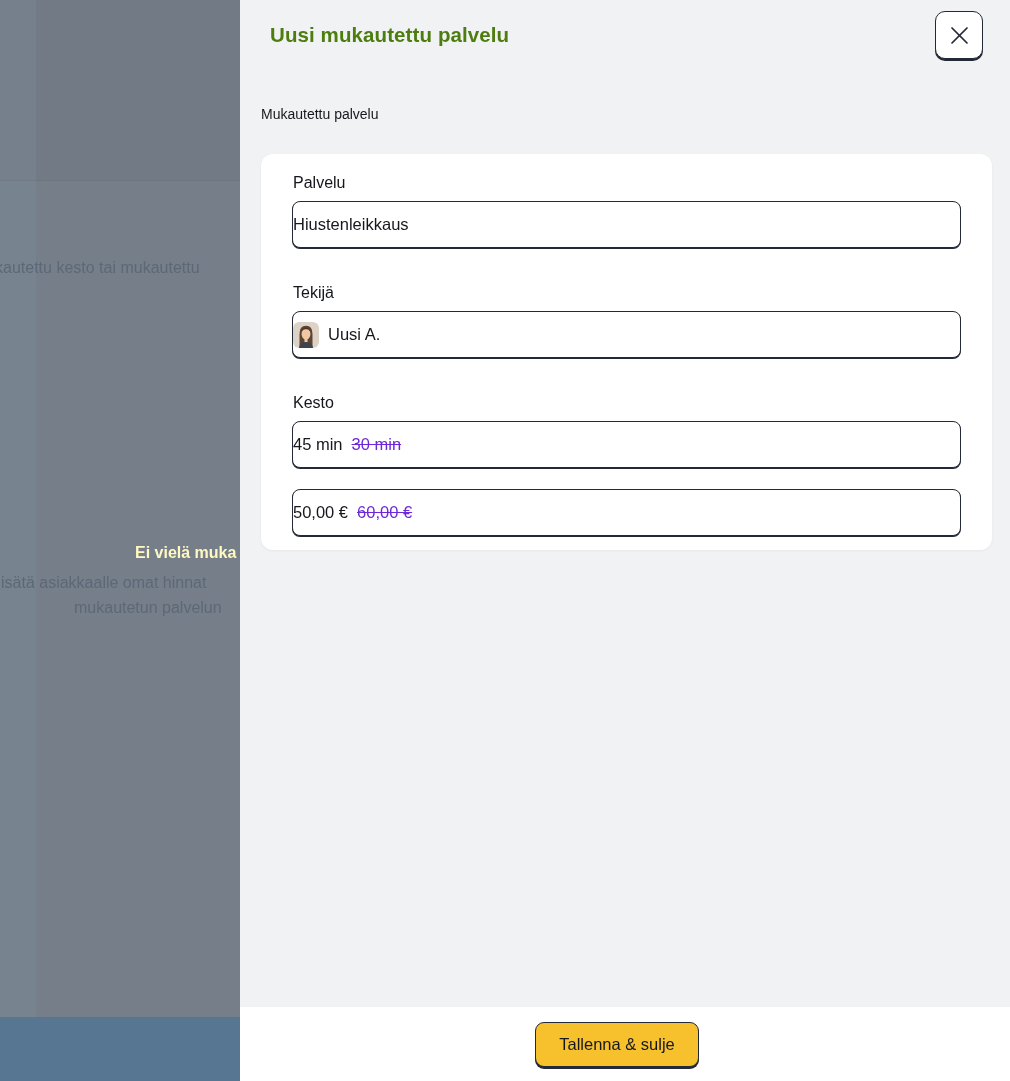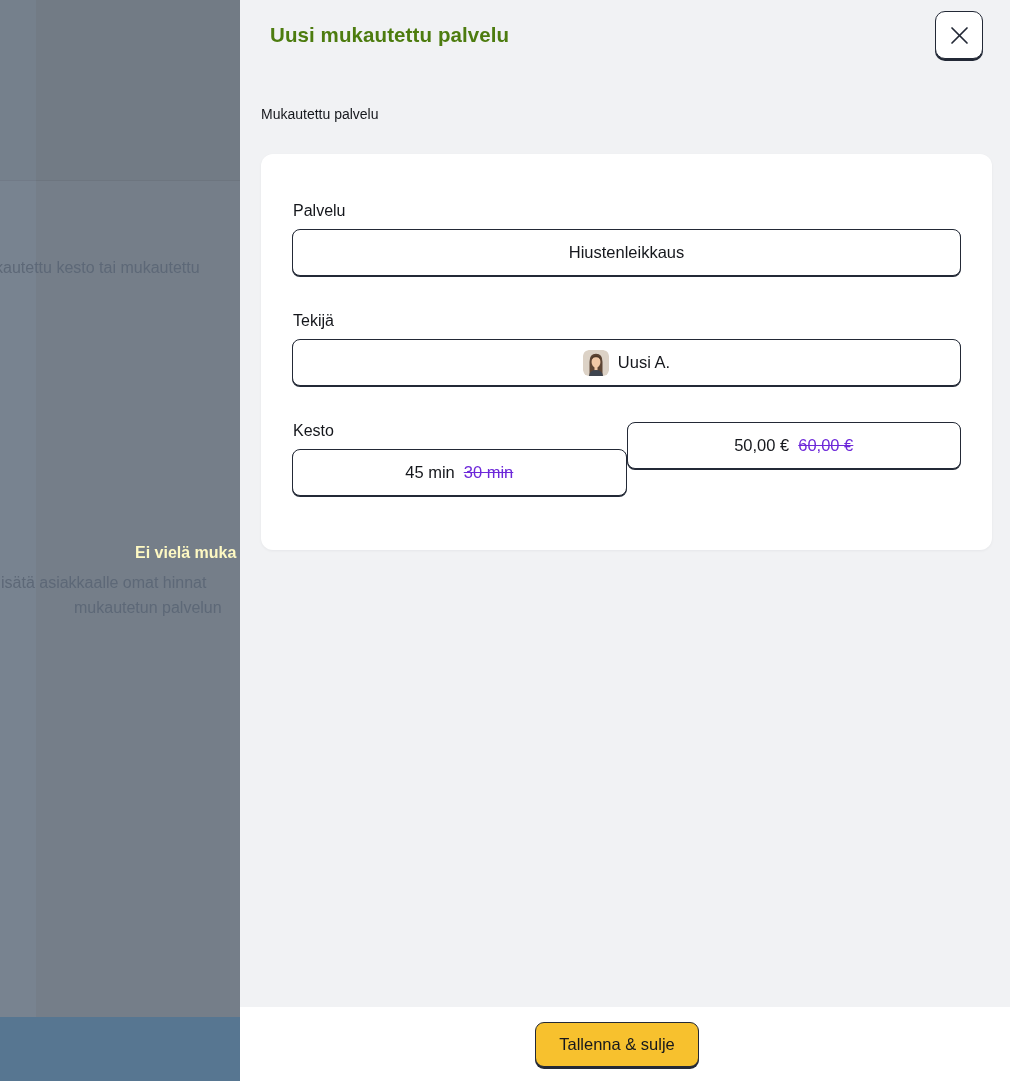--- a/index.html
+++ b/index.html
@@ -47,34 +47,34 @@
     background:#FFFFFF;border:1.5px solid #232936;border-radius:10px;
     box-shadow:0 2px 0 #232936;display:flex;align-items:center;justify-content:center;
     cursor:pointer;padding:0;
   }
   .section-label{
     position:absolute;left:21px;top:106px;font-size:14px;color:#16181D;
   }
   .card{
     position:absolute;left:21px;top:154px;width:731px;height:396px;
     background:#FFFFFF;border-radius:12px;box-sizing:border-box;
-    padding:48px 31px;box-shadow:0 1px 3px rgba(16,24,40,.05);
+    padding:20px 31px;box-shadow:0 1px 3px rgba(16,24,40,.05);
   }
   .field-label{
     font-size:16px;color:#14161B;margin:0 0 9px 1px;
   }
   .input-box{
     height:47px;box-sizing:border-box;background:#fff;
     border:1.5px solid #232936;border-radius:8px;
     box-shadow:0 1px 0 #232936;
-    display:flex;align-items:center;justify-content:center;gap:9px;
+    display:flex;align-items:center;justify-content:flex-start;gap:9px;
     font-size:16.5px;color:#16181D;cursor:pointer;
   }
   .field+.field{margin-top:36px;}
-  .row{display:flex;margin-top:36px;}
+  .row{display:flex;gap:21px;margin-top:36px;flex-direction:column;}
   .col{flex:1;min-width:0;}
   .strike{color:#6d28d9;text-decoration:line-through;}
   .avatar{
     width:26px;height:26px;border-radius:6px;overflow:hidden;flex:0 0 auto;display:block;
   }
   .footer{
     position:absolute;left:0;bottom:0;width:770px;height:74px;background:#FFFFFF;
     display:flex;align-items:center;justify-content:center;
     padding-right:16px;box-sizing:border-box;
   }

